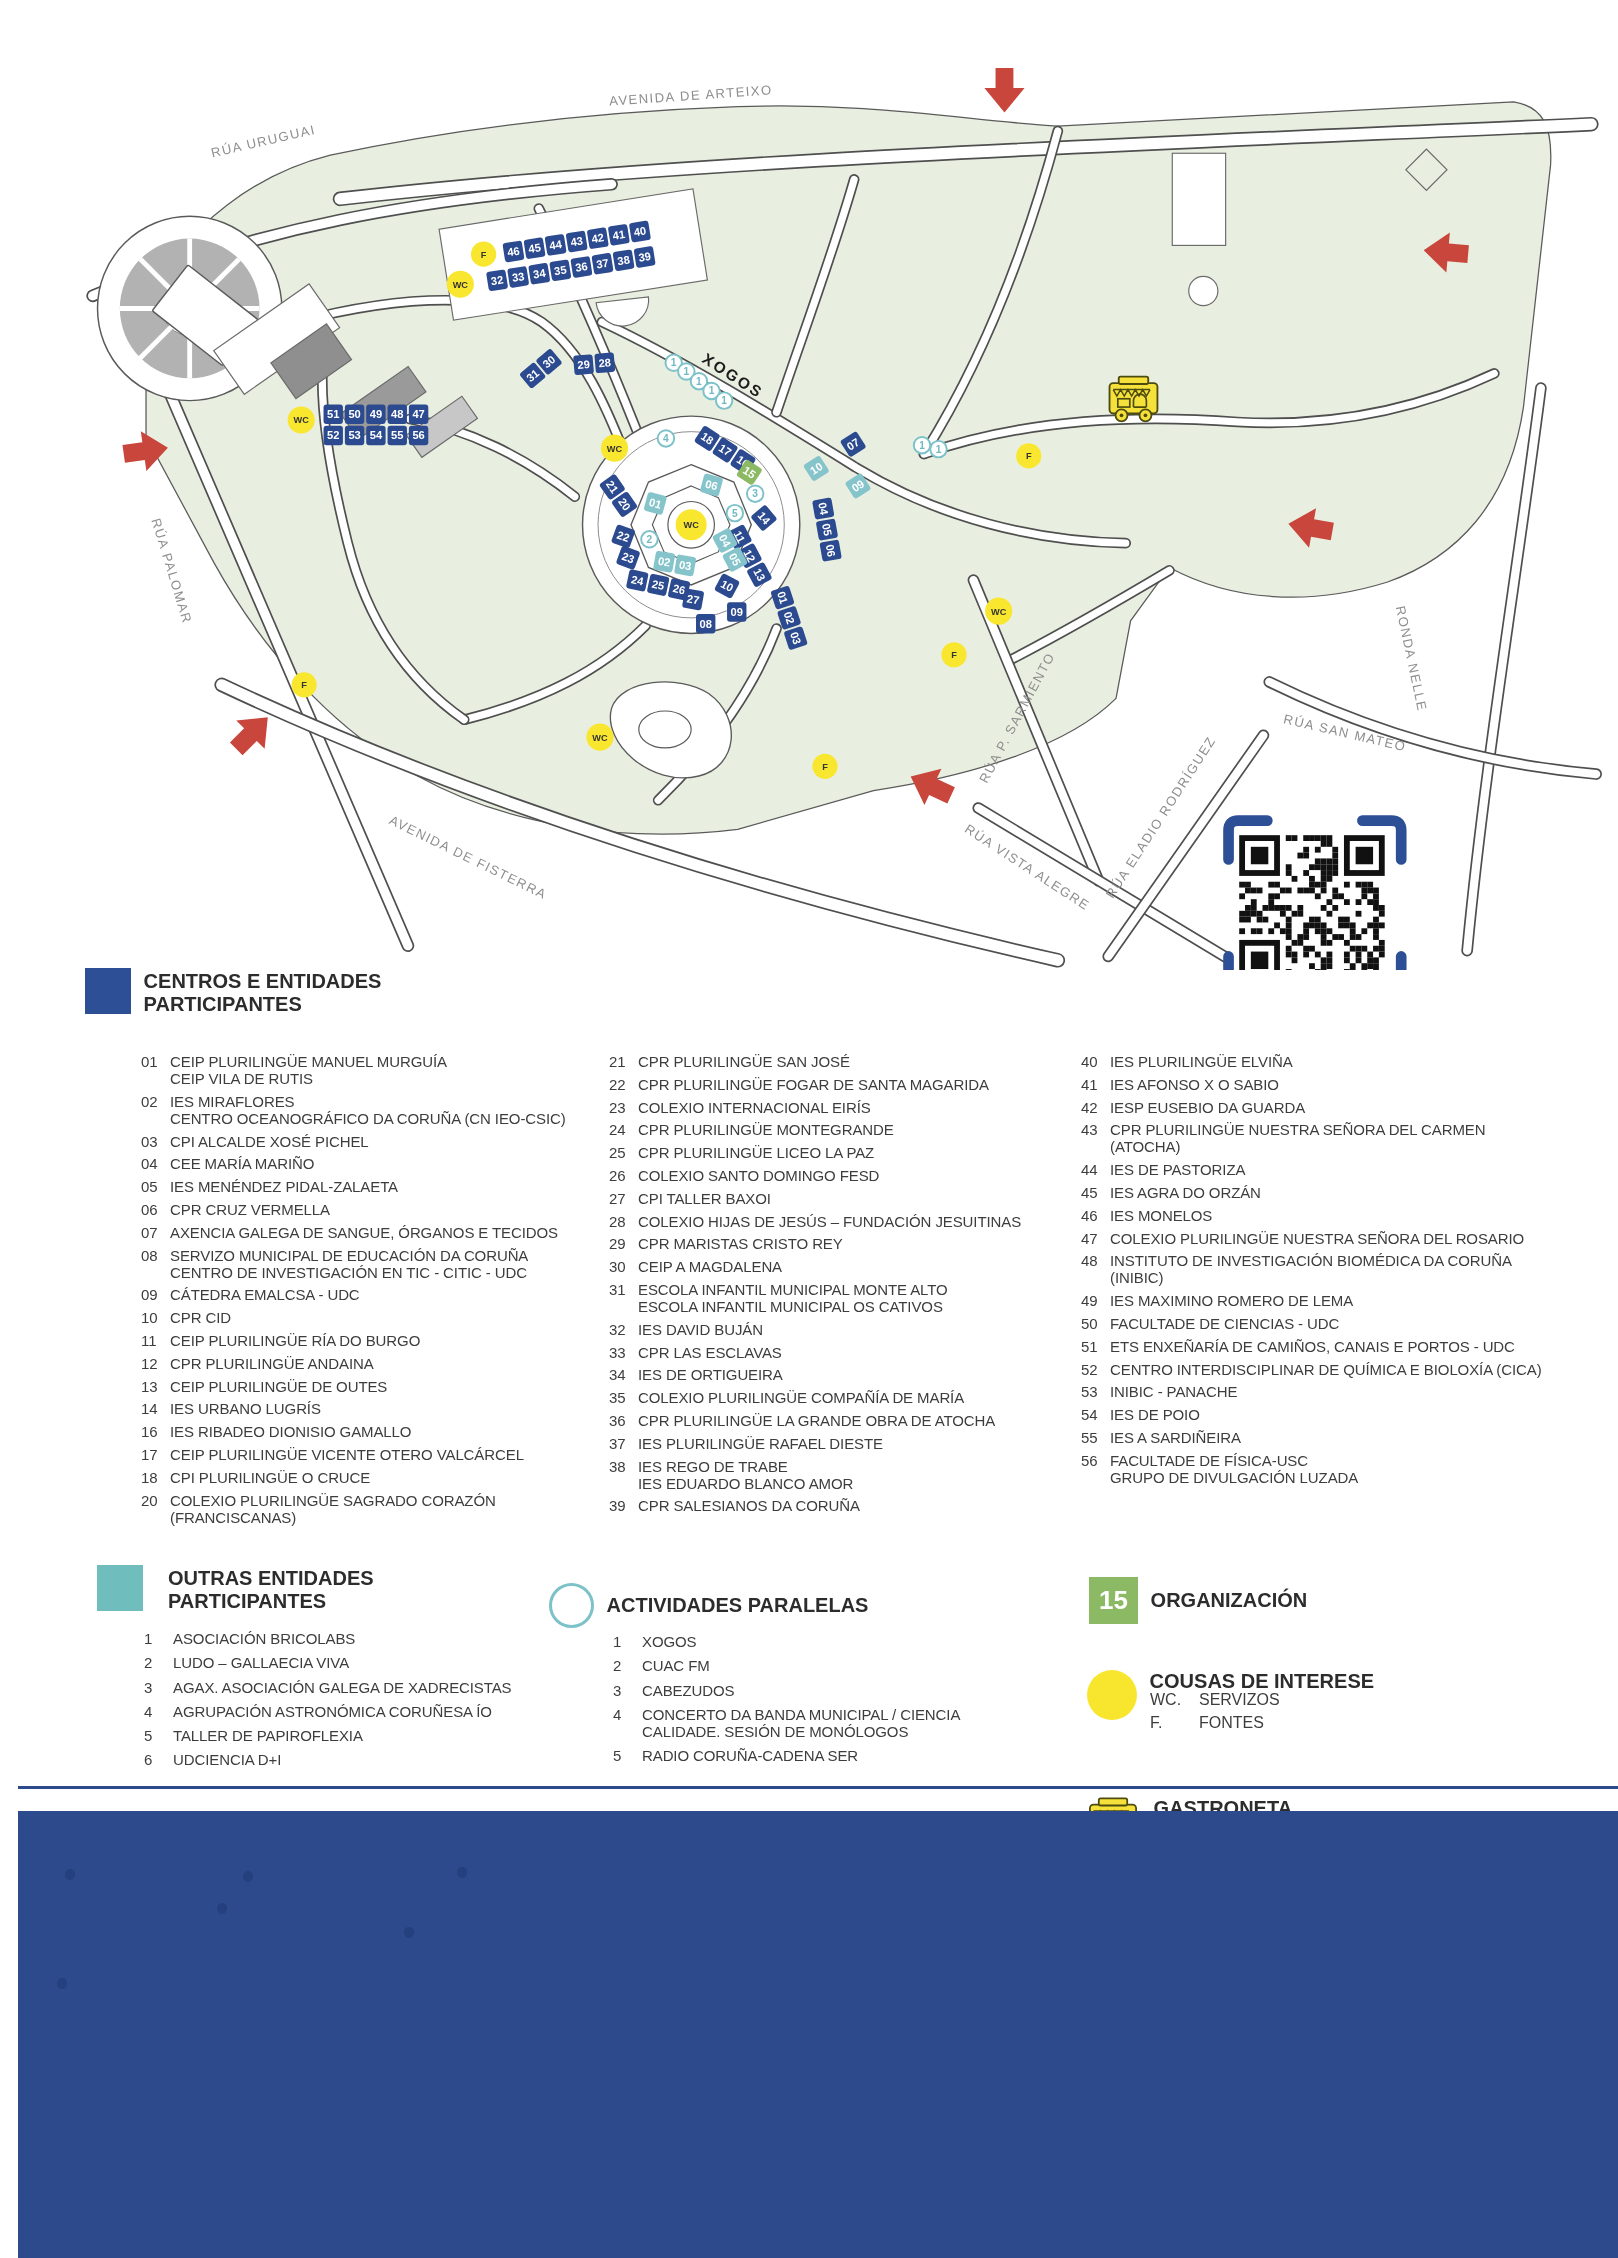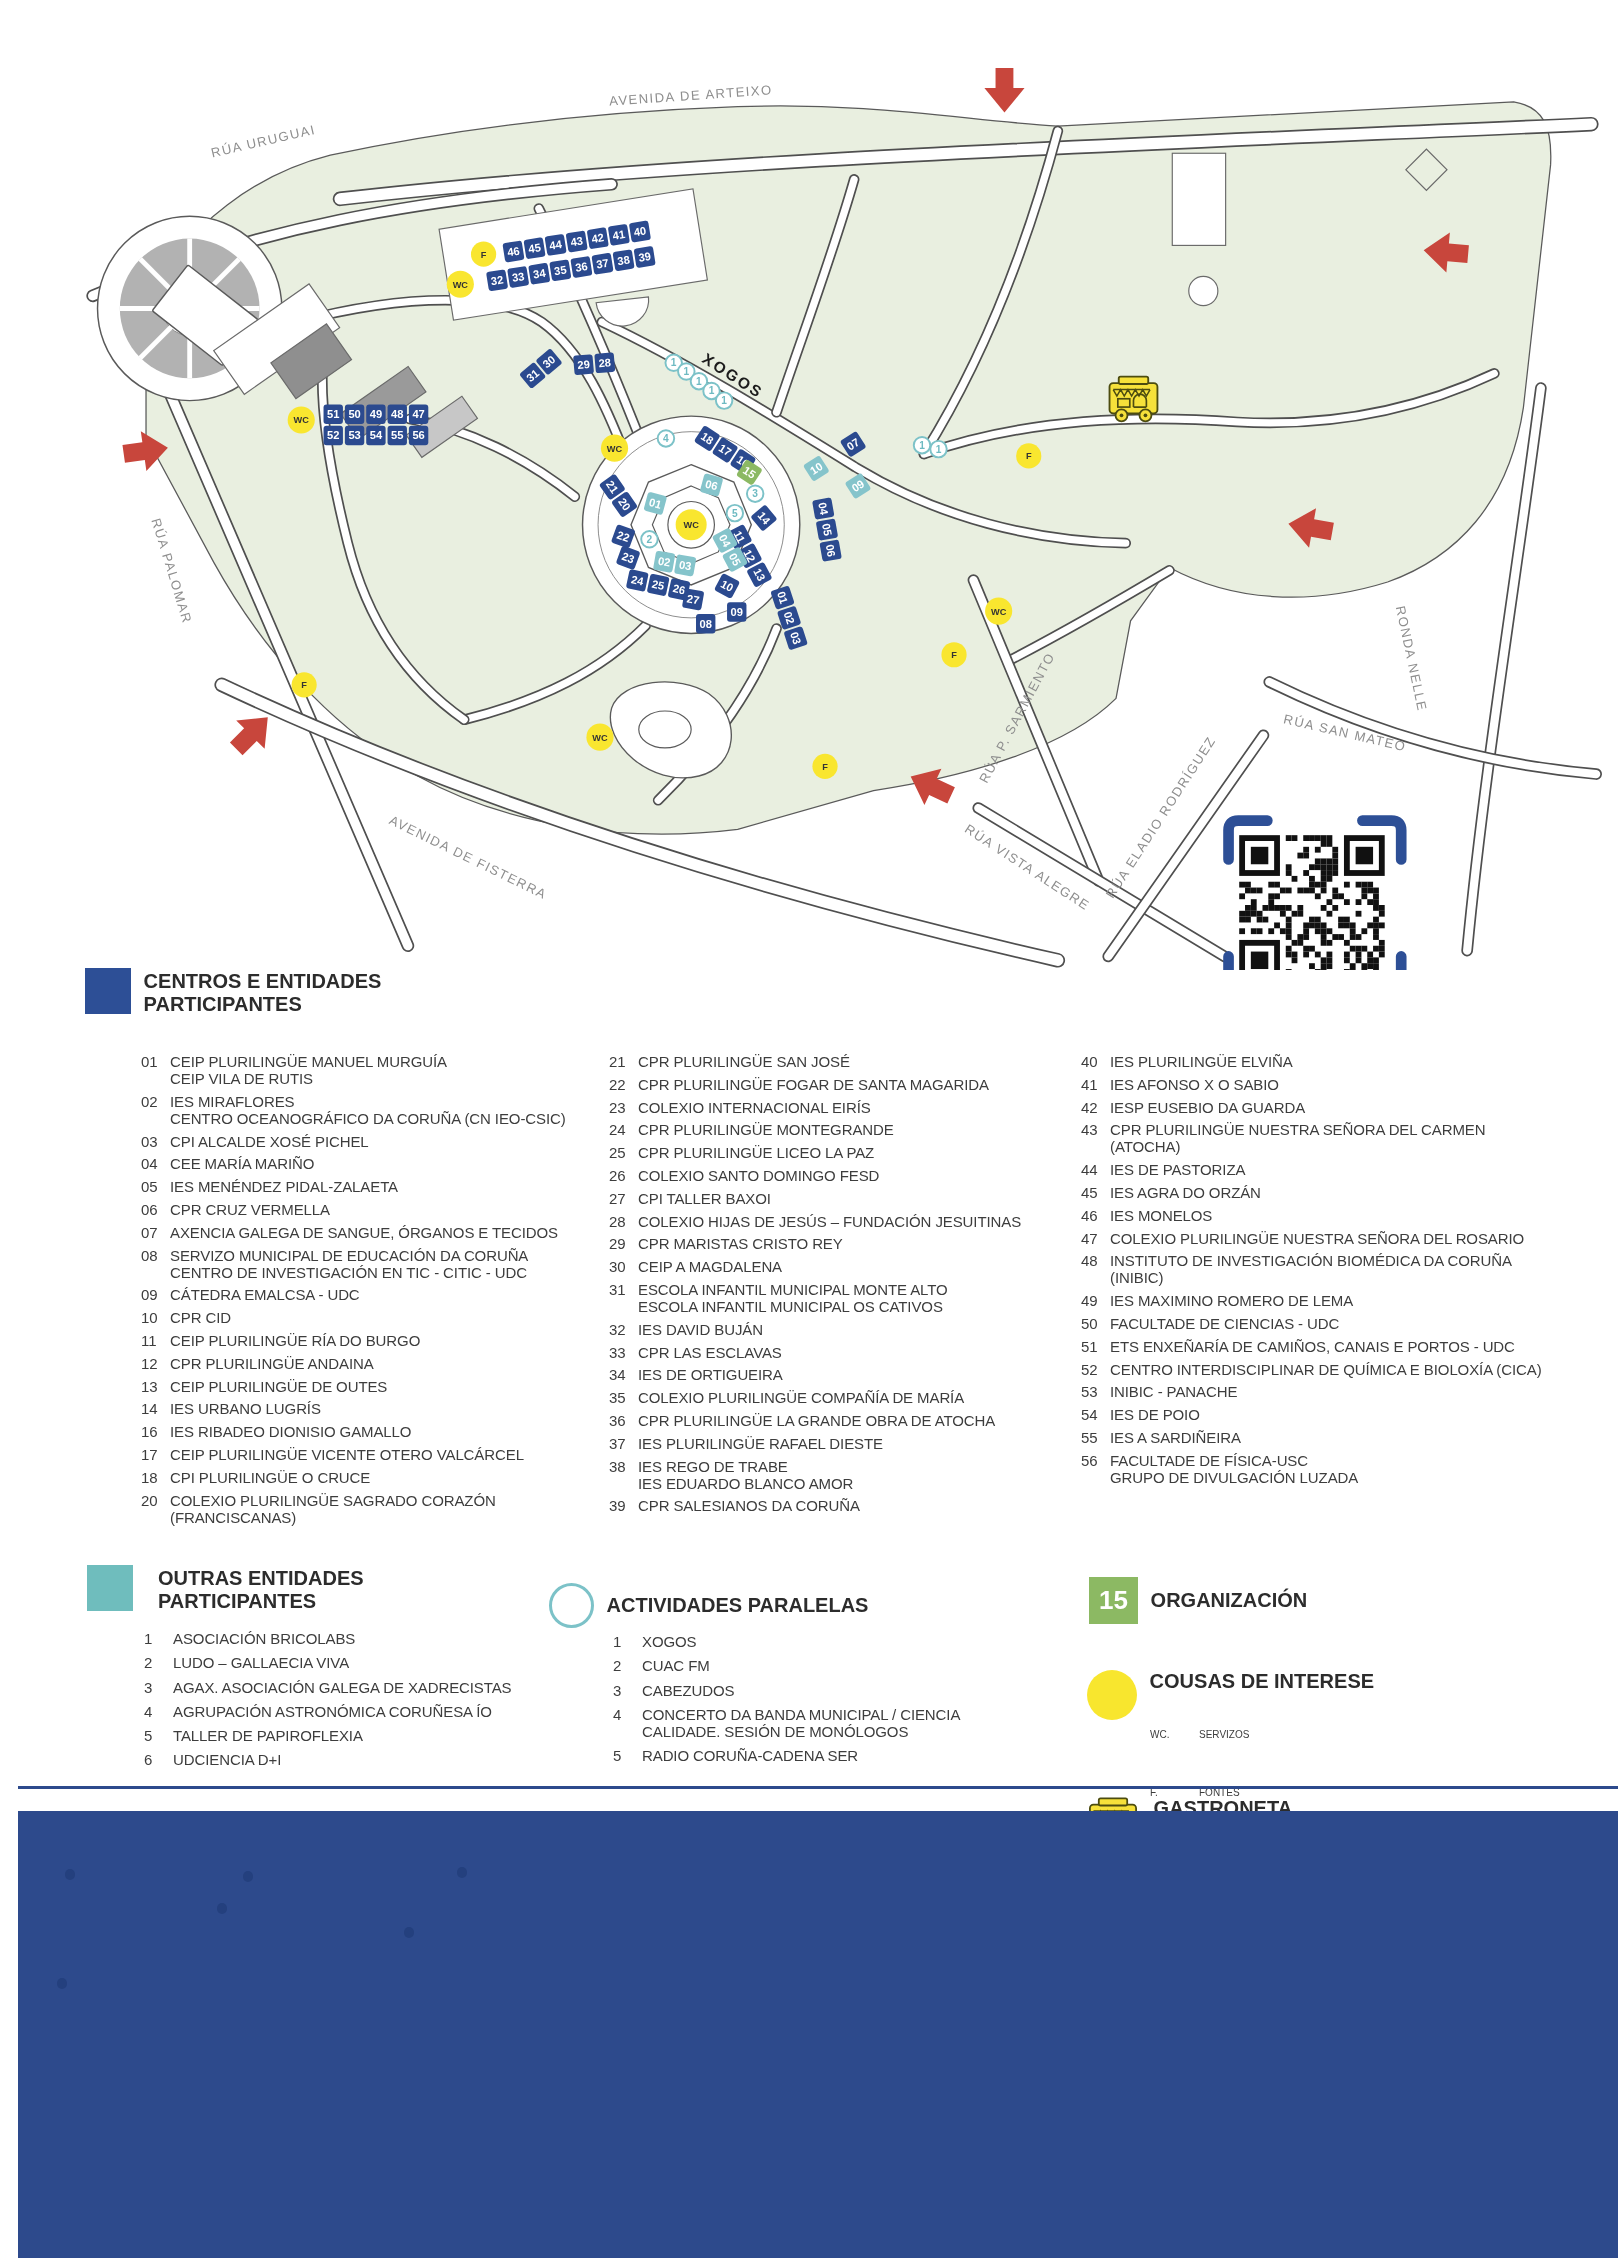--- a/index.html
+++ b/index.html
@@ -17,21 +17,21 @@
   .lg-sq{width:46px;height:46px;flex:none;}
   .lg-title{font-weight:bold;font-size:20px;line-height:23px;color:#2c2c2c;padding-top:1.9px;}
   .lg-col{position:absolute;}
   .lg-item{display:flex;margin-bottom:5.8px;}
   .lg-loose .lg-item{margin-bottom:7.3px;}
   .lg-num{width:29px;flex:none;font-size:15px;line-height:17px;color:#3d3d3d;}
   .lg-line{font-size:15px;line-height:17px;color:#3d3d3d;letter-spacing:-0.1px;}
   .circle-badge{width:45px;height:45px;border-radius:50%;box-sizing:border-box;}
   .org-badge{display:flex;align-items:center;justify-content:center;color:#fff;
              font-size:26px;font-weight:bold;}
-  .kv-row{display:flex;font-size:10px;line-height:23px;color:#3d3d3d;margin-top:35px;}
+  .kv-row{display:flex;font-size:16px;line-height:23px;color:#3d3d3d;}
   .kv-abbr{width:49px;flex:none;}
   
   .footer{position:absolute;left:17.5px;top:1811px;width:1601px;height:447px;background:#2d4a8c;}
   .footer-rule{position:absolute;left:17.5px;top:1786px;width:1601px;height:2.9px;background:#2d4a8c;}
   .logo-dot{position:absolute;width:10.7px;height:10.7px;border-radius:50%;background:#24407e;}
 </style>
 </head>
 <body>
 
 <div class="page">
@@ -969,21 +969,21 @@
       </div>
       <div class="lg-item">
         <div class="lg-num">56</div>
         <div>
           <div class="lg-line">FACULTADE DE FÍSICA-USC</div>
           <div class="lg-line">GRUPO DE DIVULGACIÓN LUZADA</div>
         </div>
       </div>
     </div>
 
-  <div class="lg-head" style="left:87px;top:1565px;gap:25px;">
+  <div class="lg-head" style="left:97px;top:1565px;gap:25px;">
     <div class="lg-sq" style="background:#6fbdbd"></div>
     <div class="lg-title">
       <div>OUTRAS ENTIDADES</div>
       <div>PARTICIPANTES</div>
     </div>
   </div>
   <div id="outras-list" class="lg-col lg-loose" style="left:144px;top:1630px;width:417px;">
       <div class="lg-item">
         <div class="lg-num">1</div>
         <div>

